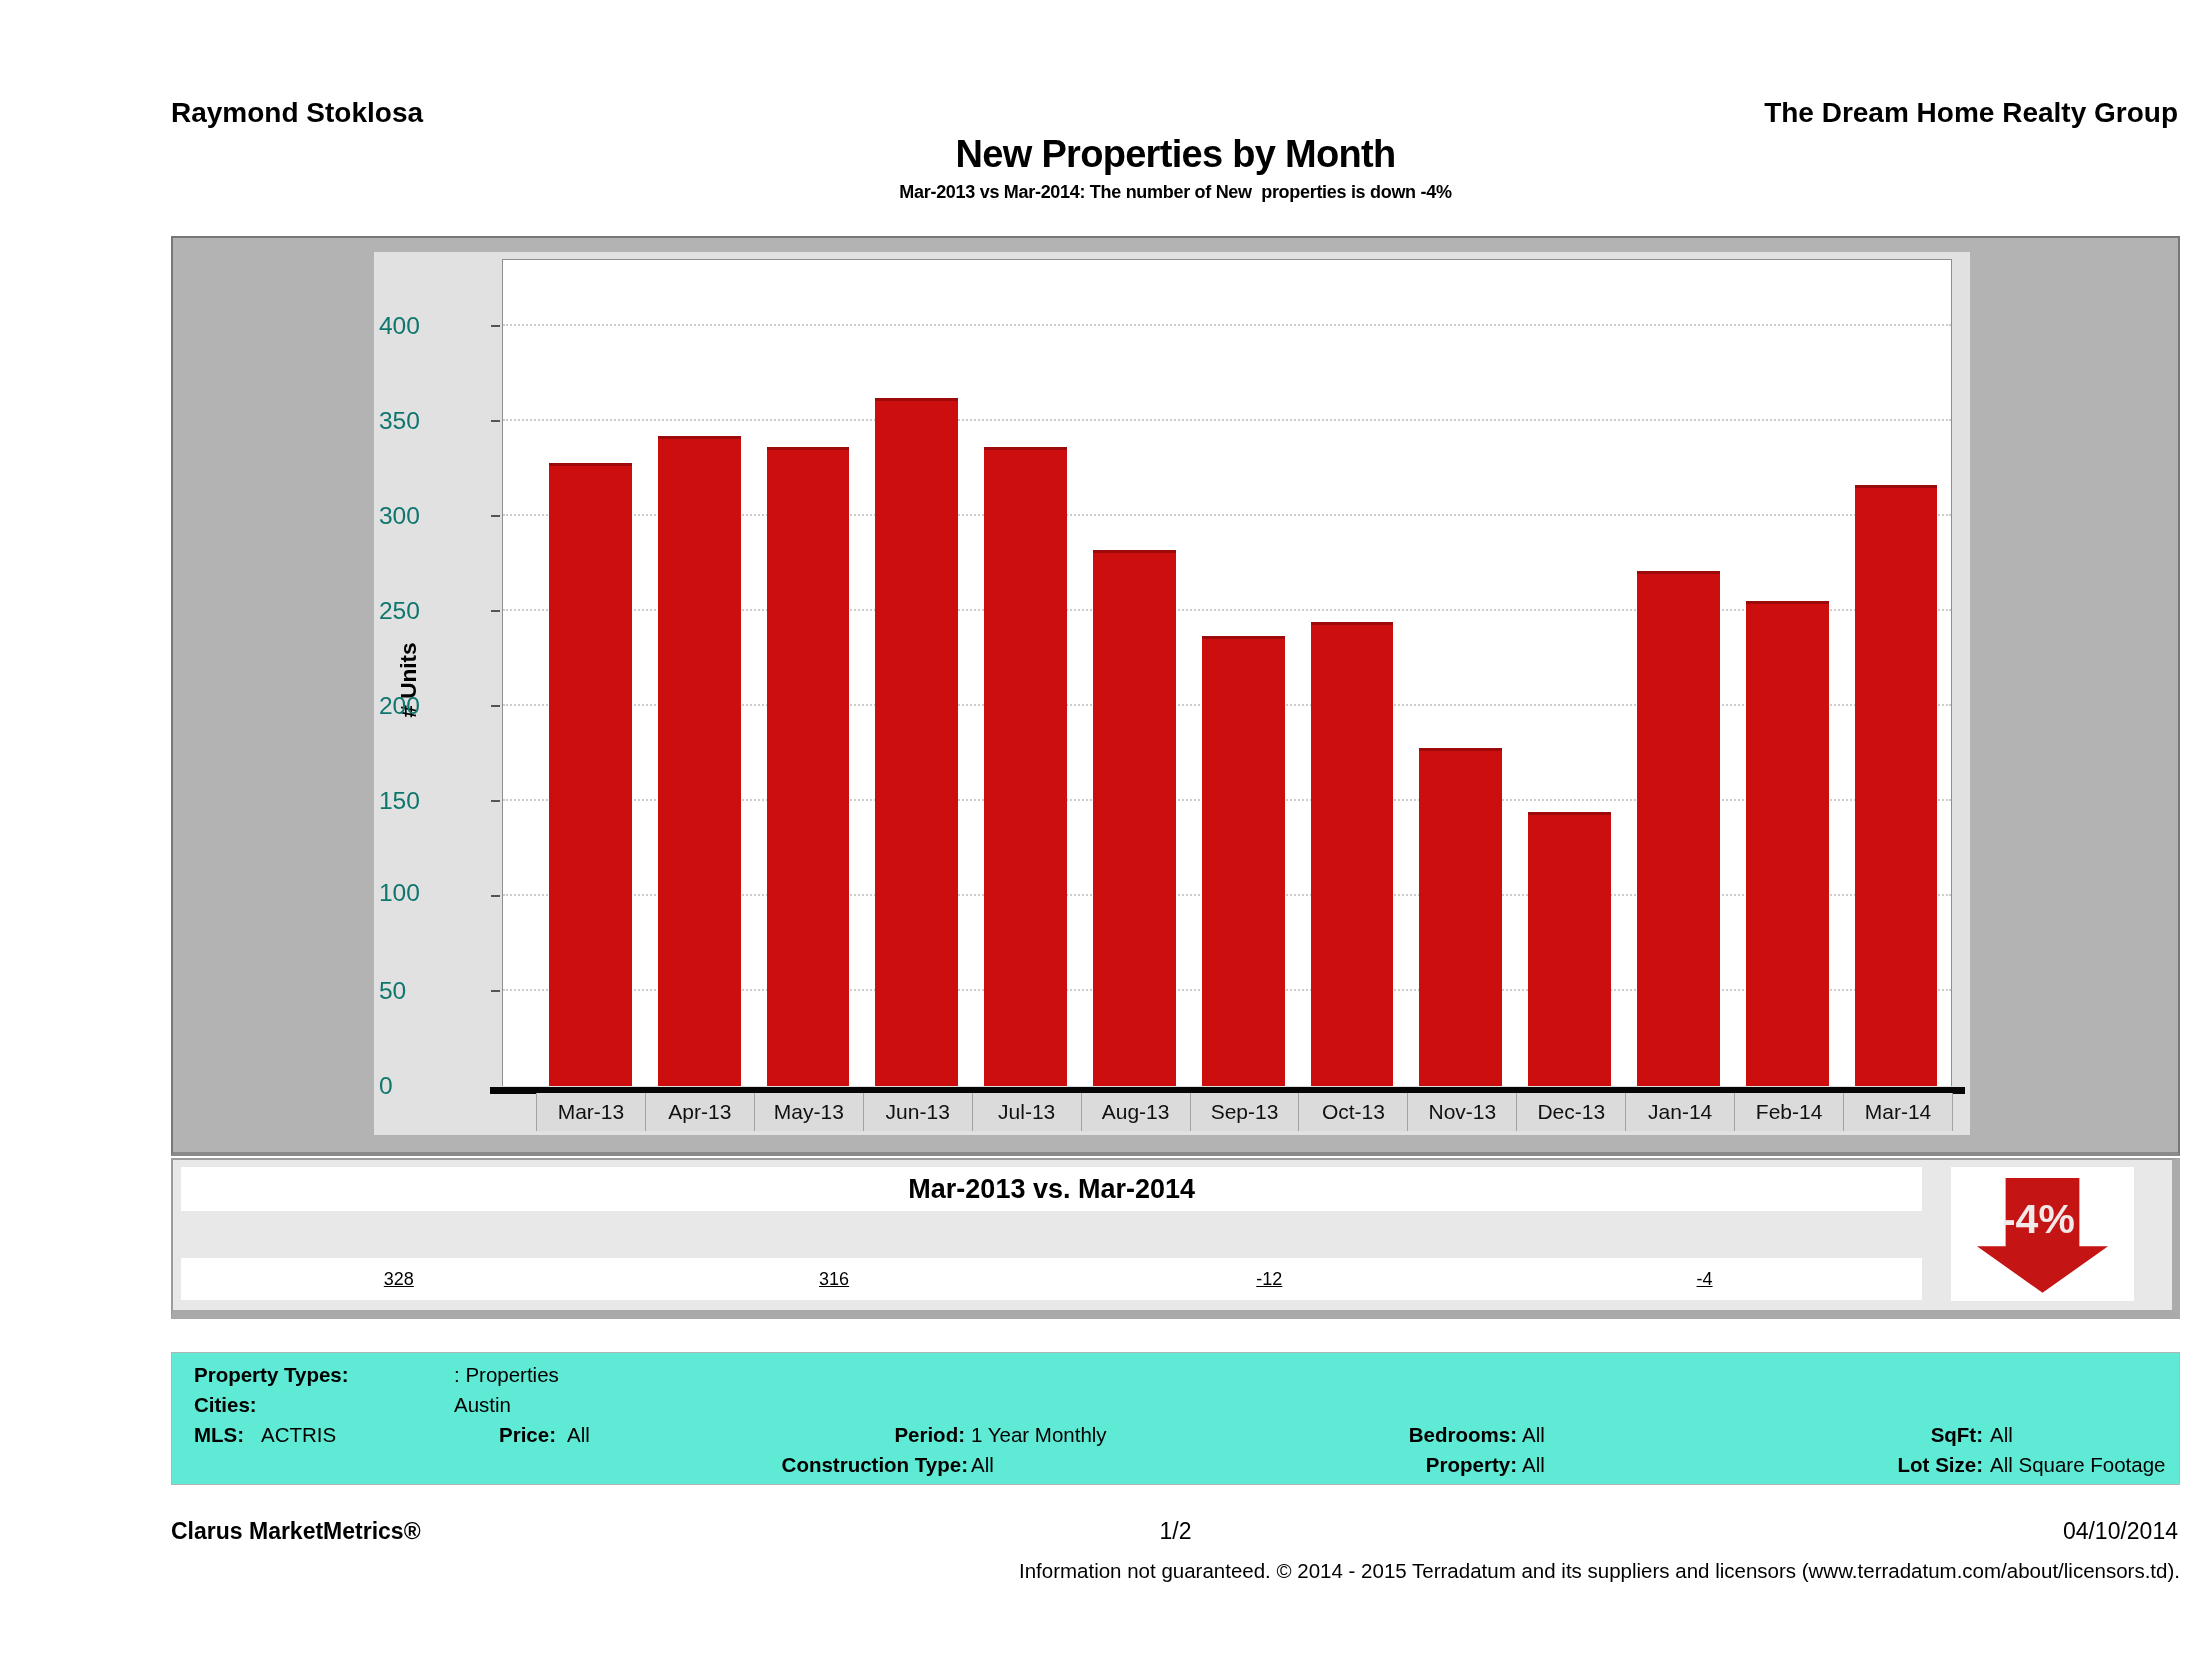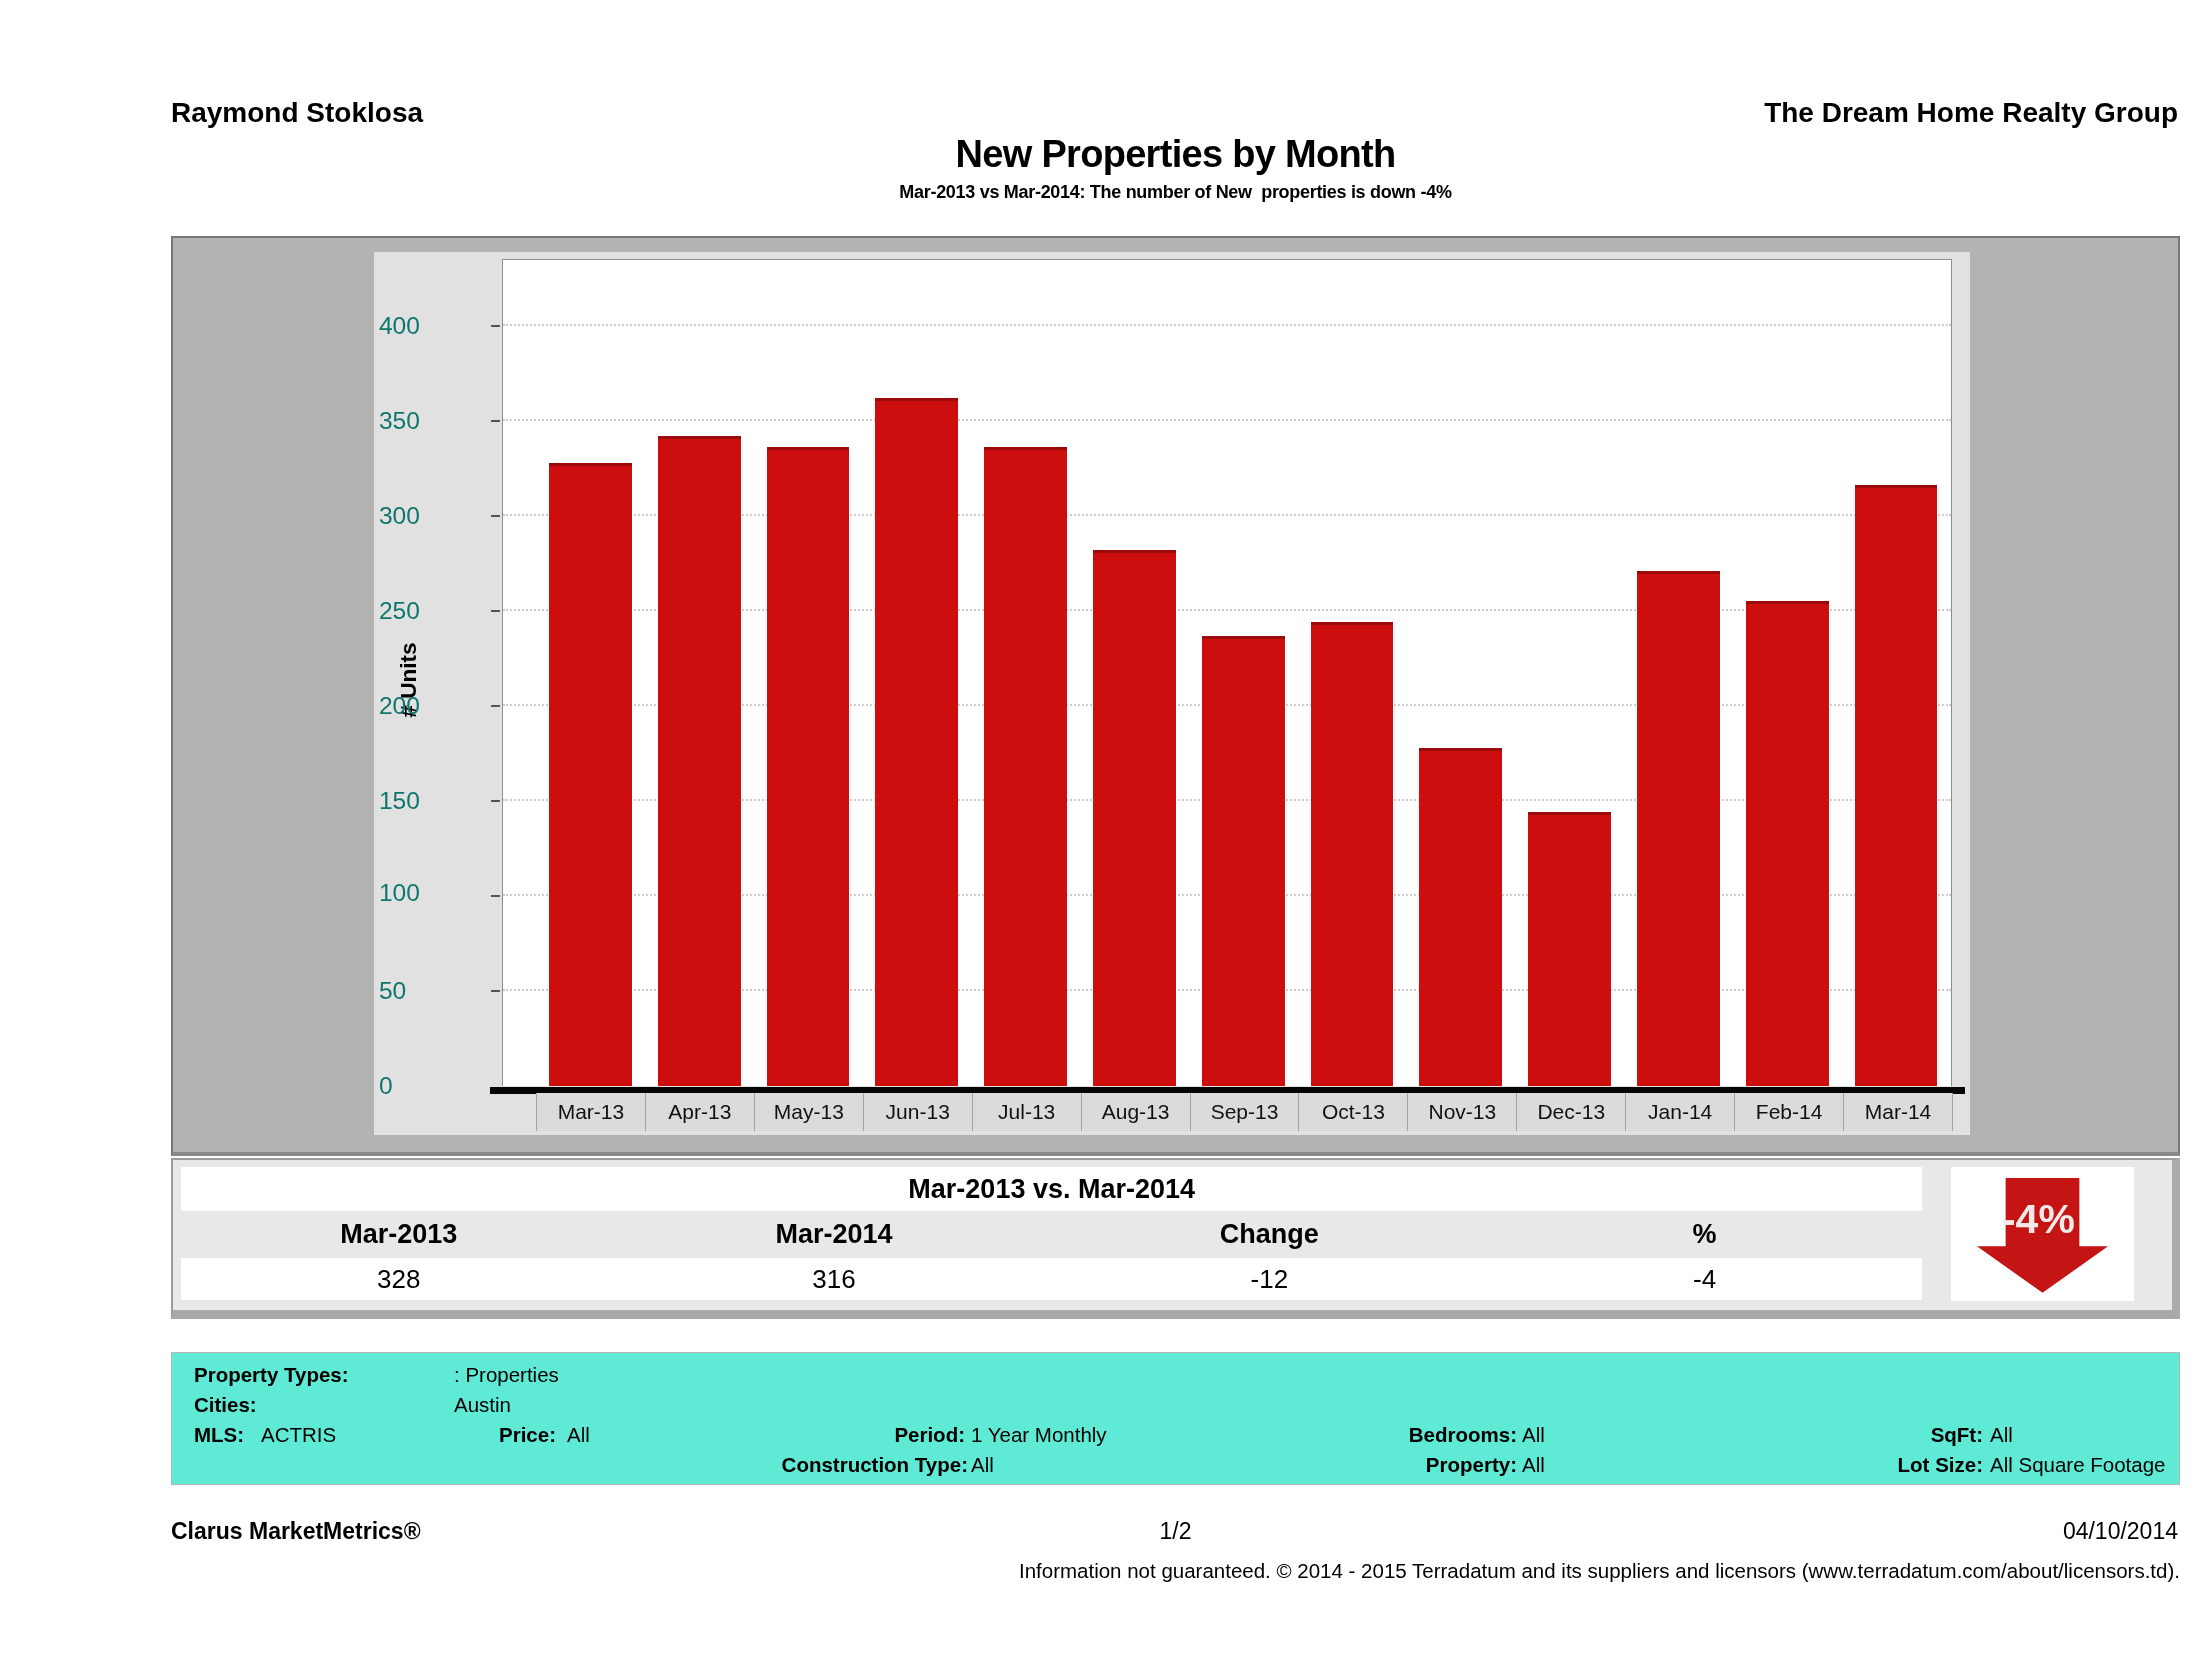--- a/index.html
+++ b/index.html
@@ -79,21 +79,21 @@
     position: absolute; left: 8.2px; top: 6.8px; width: 1741px; height: 44px;
     background: #ffffff; text-align: center;
     font-size: 27px; font-weight: bold; line-height: 44px;
   }
   .summary-header { position: absolute; left: 8.2px; top: 53px; width: 1741px; height: 42px; display: flex; }
   .summary-header .cell { flex: 1; text-align: center; font-size: 27px; font-weight: bold; line-height: 42px; }
   .summary-data {
     position: absolute; left: 8.2px; top: 98px; width: 1741px; height: 42px;
     background: #ffffff; display: flex;
   }
-  .summary-data .cell { flex: 1; text-align: center; font-size: 26px; line-height: 42px; }
+  .summary-data .cell { flex: 1; text-align: center; font-size: 18px; line-height: 42px; text-decoration: underline; }
   .arrow-box { position: absolute; left: 1778px; top: 6.8px; width: 183px; height: 134px; background: #ffffff; }
   .arrow-box svg { display: block; width: 100%; height: 100%; }
 
   
   .filters-panel {
     left: 171px; top: 1352px; width: 2009px; height: 133px;
     background: #5eead4; border: 1.4px solid #b5b5b5;
   }
   .filters-panel span { position: absolute; height: 27px; line-height: 27px; font-size: 20.5px; white-space: nowrap; }
   .flabel { font-weight: bold; }
@@ -212,26 +212,20 @@
           <div class="x-cell">Dec-13</div>
           <div class="x-cell">Jan-14</div>
           <div class="x-cell">Feb-14</div>
           <div class="x-cell">Mar-14</div>
         </div>
     </div>
   </div>
 
   <div class="abs summary-panel">
     <div class="summary-title-bar">Mar-2013 vs. Mar-2014</div>
-    <div class="summary-header">
-      <div class="cell">Mar-2013</div>
-      <div class="cell">Mar-2014</div>
-      <div class="cell">Change</div>
-      <div class="cell">%</div>
-    </div>
     <div class="summary-data">
       <div class="cell">328</div>
       <div class="cell">316</div>
       <div class="cell">-12</div>
       <div class="cell">-4</div>
     </div>
     <div class="arrow-box">
       <svg viewBox="0 0 134 98">
         <polygon points="40,8 94,8 94,58 115,58 67,92 19,58 40,58" fill="#c41414"></polygon>
         <text x="64" y="48" text-anchor="middle" font-size="30" font-weight="bold" fill="#f2e9e9" font-family="Liberation Sans, sans-serif">-4%</text>

